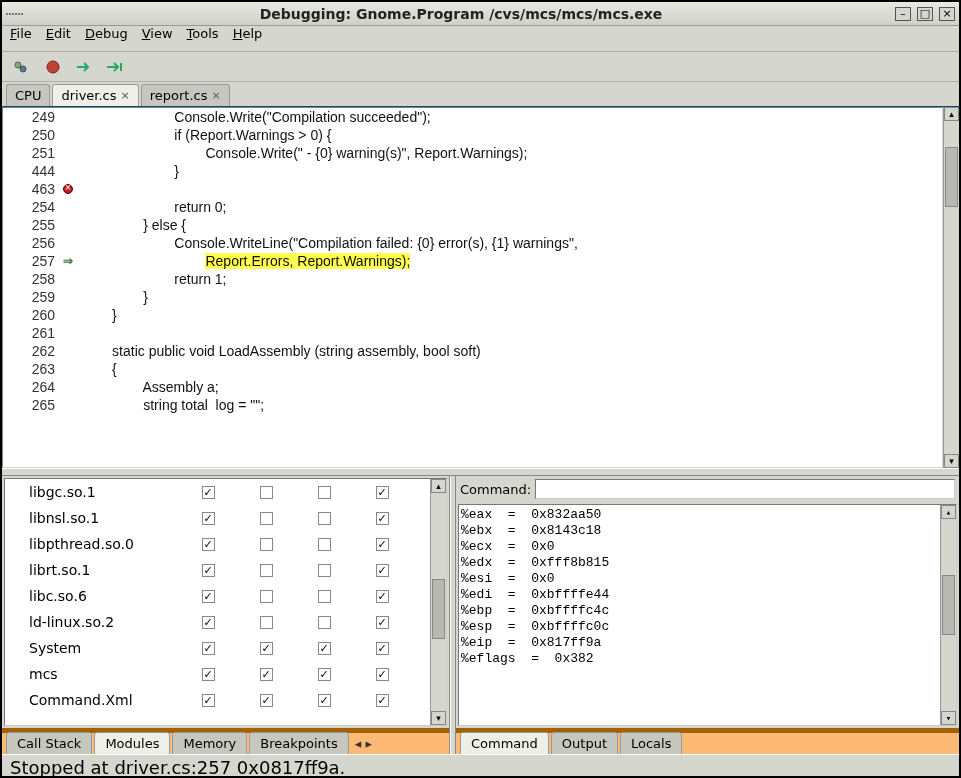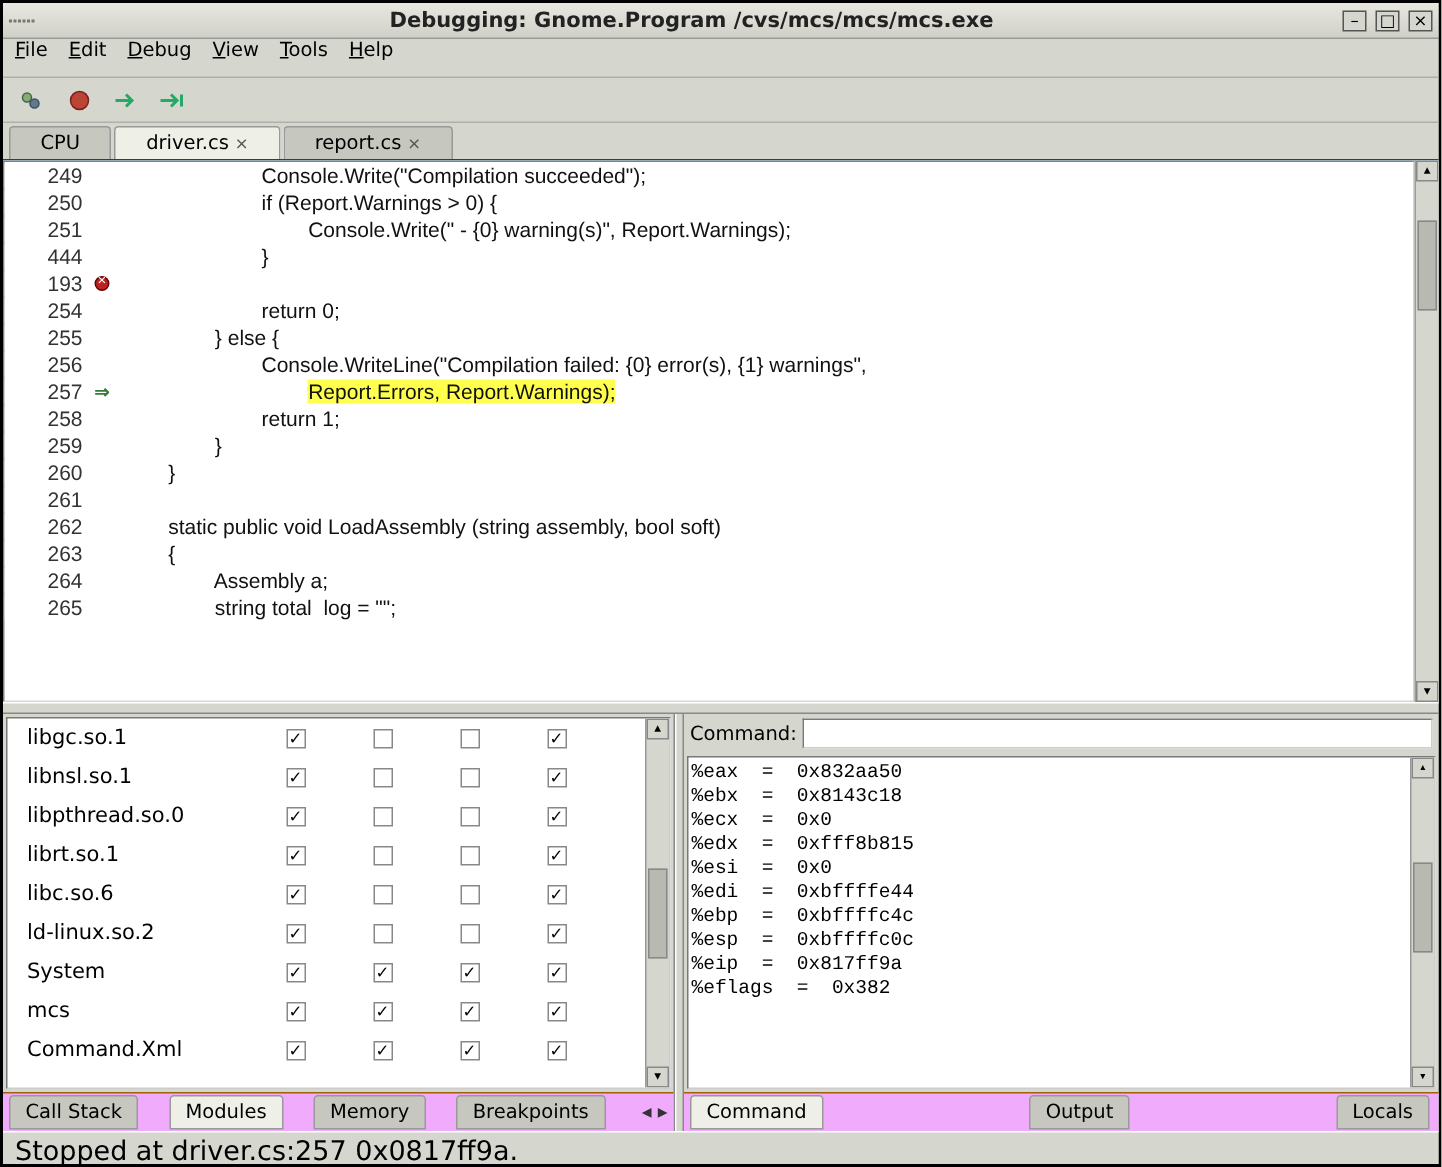--- a/index.html
+++ b/index.html
@@ -57,21 +57,21 @@
   height: 24px;
   display: flex;
   align-items: flex-end;
   padding-left: 4px;
   background: #d5d6ce;
 }
 .tab {
   background: #c6c7bf;
   border: 1px solid #999;
   border-bottom: none;
-  padding: 3px 20px;
+  padding: 3px 8px;
   margin-right: 2px;
   font-size: 13px;
   cursor: pointer;
   display: flex;
   align-items: center;
   gap: 4px;
   border-radius: 3px 3px 0 0;
 }
 .tab.active { background: #eef0e8; }
 .closex { font-size: 11px; color: #555; cursor: pointer; }
@@ -93,25 +93,25 @@
 .bpmark::after{content:"×"; position:absolute; left:1px; top:-3px; font-size:10px; color:#fff;}
 .arrow-mark { color: #3a7a3a; font-weight: bold; font-size:12px;}
 .scrollbar-v { width: 16px; background: #d5d6ce; border-left:1px solid #999; position:relative;}
 .scrollbar-v .thumb { position:absolute; left:1px; right:1px; background:#b8b9b1; border:1px solid #888;}
 .scrollbar-v .arrow { position:absolute; left:0; right:0; height:14px; background:#d5d6ce; border:1px solid #888; display:flex; align-items:center; justify-content:center; font-size:9px; cursor:pointer;}
 .splitter-h { height: 8px; background: #d5d6ce; border-top:1px solid #fff; border-bottom:1px solid #888; cursor: row-resize;}
 .lower { height: 278px; display: flex; background:#d5d6ce;}
 .lpane { width: 448px; display:flex; flex-direction:column; border-right: 1px solid #888;}
 .rpane { flex: 1; display:flex; flex-direction:column;}
 .list-box { flex:1; background:#fff; overflow:hidden; border:1px inset #ccc; margin: 2px; position:relative;}
-.librow { display:flex; align-items:center; height: 26px; font-size:14px; padding-left: 13px;}
+.librow { display:flex; align-items:center; height: 26px; font-size:14px; padding-left: 24px;}
 .librow .libname { width: 150px; }
 .librow .cb { width: 58px; display:inline-flex; justify-content:center;}
 .cbx { width:13px; height:13px; border:1px solid #888; display:inline-flex; align-items:center; justify-content:center; font-size:11px; background:#fff;}
-.bottom-tabs { height: 26px; display:flex; align-items:center; padding: 0 4px; background:#f0abfc; border-top:1px solid #a16207;justify-content:space-between;}
+.bottom-tabs { height: 26px; display:flex; align-items:center; padding: 0 4px; background:#fdba74; border-top:5px solid #a16207;}
 .btab { background:#c6c7bf; border:1px solid #999; padding:3px 10px; margin-right:2px; cursor:pointer; font-size:13px; border-radius: 3px 3px 0 0;}
 .btab.active { background:#eef0e8; }
 .navarrows { margin-left:4px; font-size:13px; color:#333;}
 .cmdline { height: 26px; display:flex; align-items:center; gap:4px; padding: 2px 4px; }
 .cmdline input { flex:1; height: 20px; border:1px inset #ccc; background:#fff; padding:0 4px; font-family: inherit; font-size:13px;}
 .output-box { flex:1; background:#fff; border:1px inset #ccc; margin: 2px; font-family: "Courier New", monospace; font-size: 13px; padding: 2px 2px; overflow:hidden; position:relative;}
 .outrow { white-space: pre; height: 16px;}
 .statusbar { height: 22px; background:#d5d6ce; border-top:1px solid #fff; padding: 2px 8px; font-size:18px;}
 .vsplit { width: 6px; background:#d5d6ce; cursor:col-resize; border-left:1px solid #fff; border-right:1px solid #888;}
 </style>
@@ -198,21 +198,21 @@
           <span class="gutter">251</span>
           <span class="marker"></span>
           <span class="codetext">                                Console.Write(" - {0} warning(s)", Report.Warnings);</span>
         </div>
         <div class="coderow">
           <span class="gutter">444</span>
           <span class="marker"></span>
           <span class="codetext">                        }</span>
         </div>
         <div class="coderow">
-          <span class="gutter">193</span>
+          <span class="gutter">463</span>
           <span class="marker">
             <span class="bpmark"></span>
           </span>
         </div>
         <div class="coderow">
           <span class="gutter">254</span>
           <span class="marker"></span>
           <span class="codetext">                        return 0;</span>
         </div>
         <div class="coderow">

